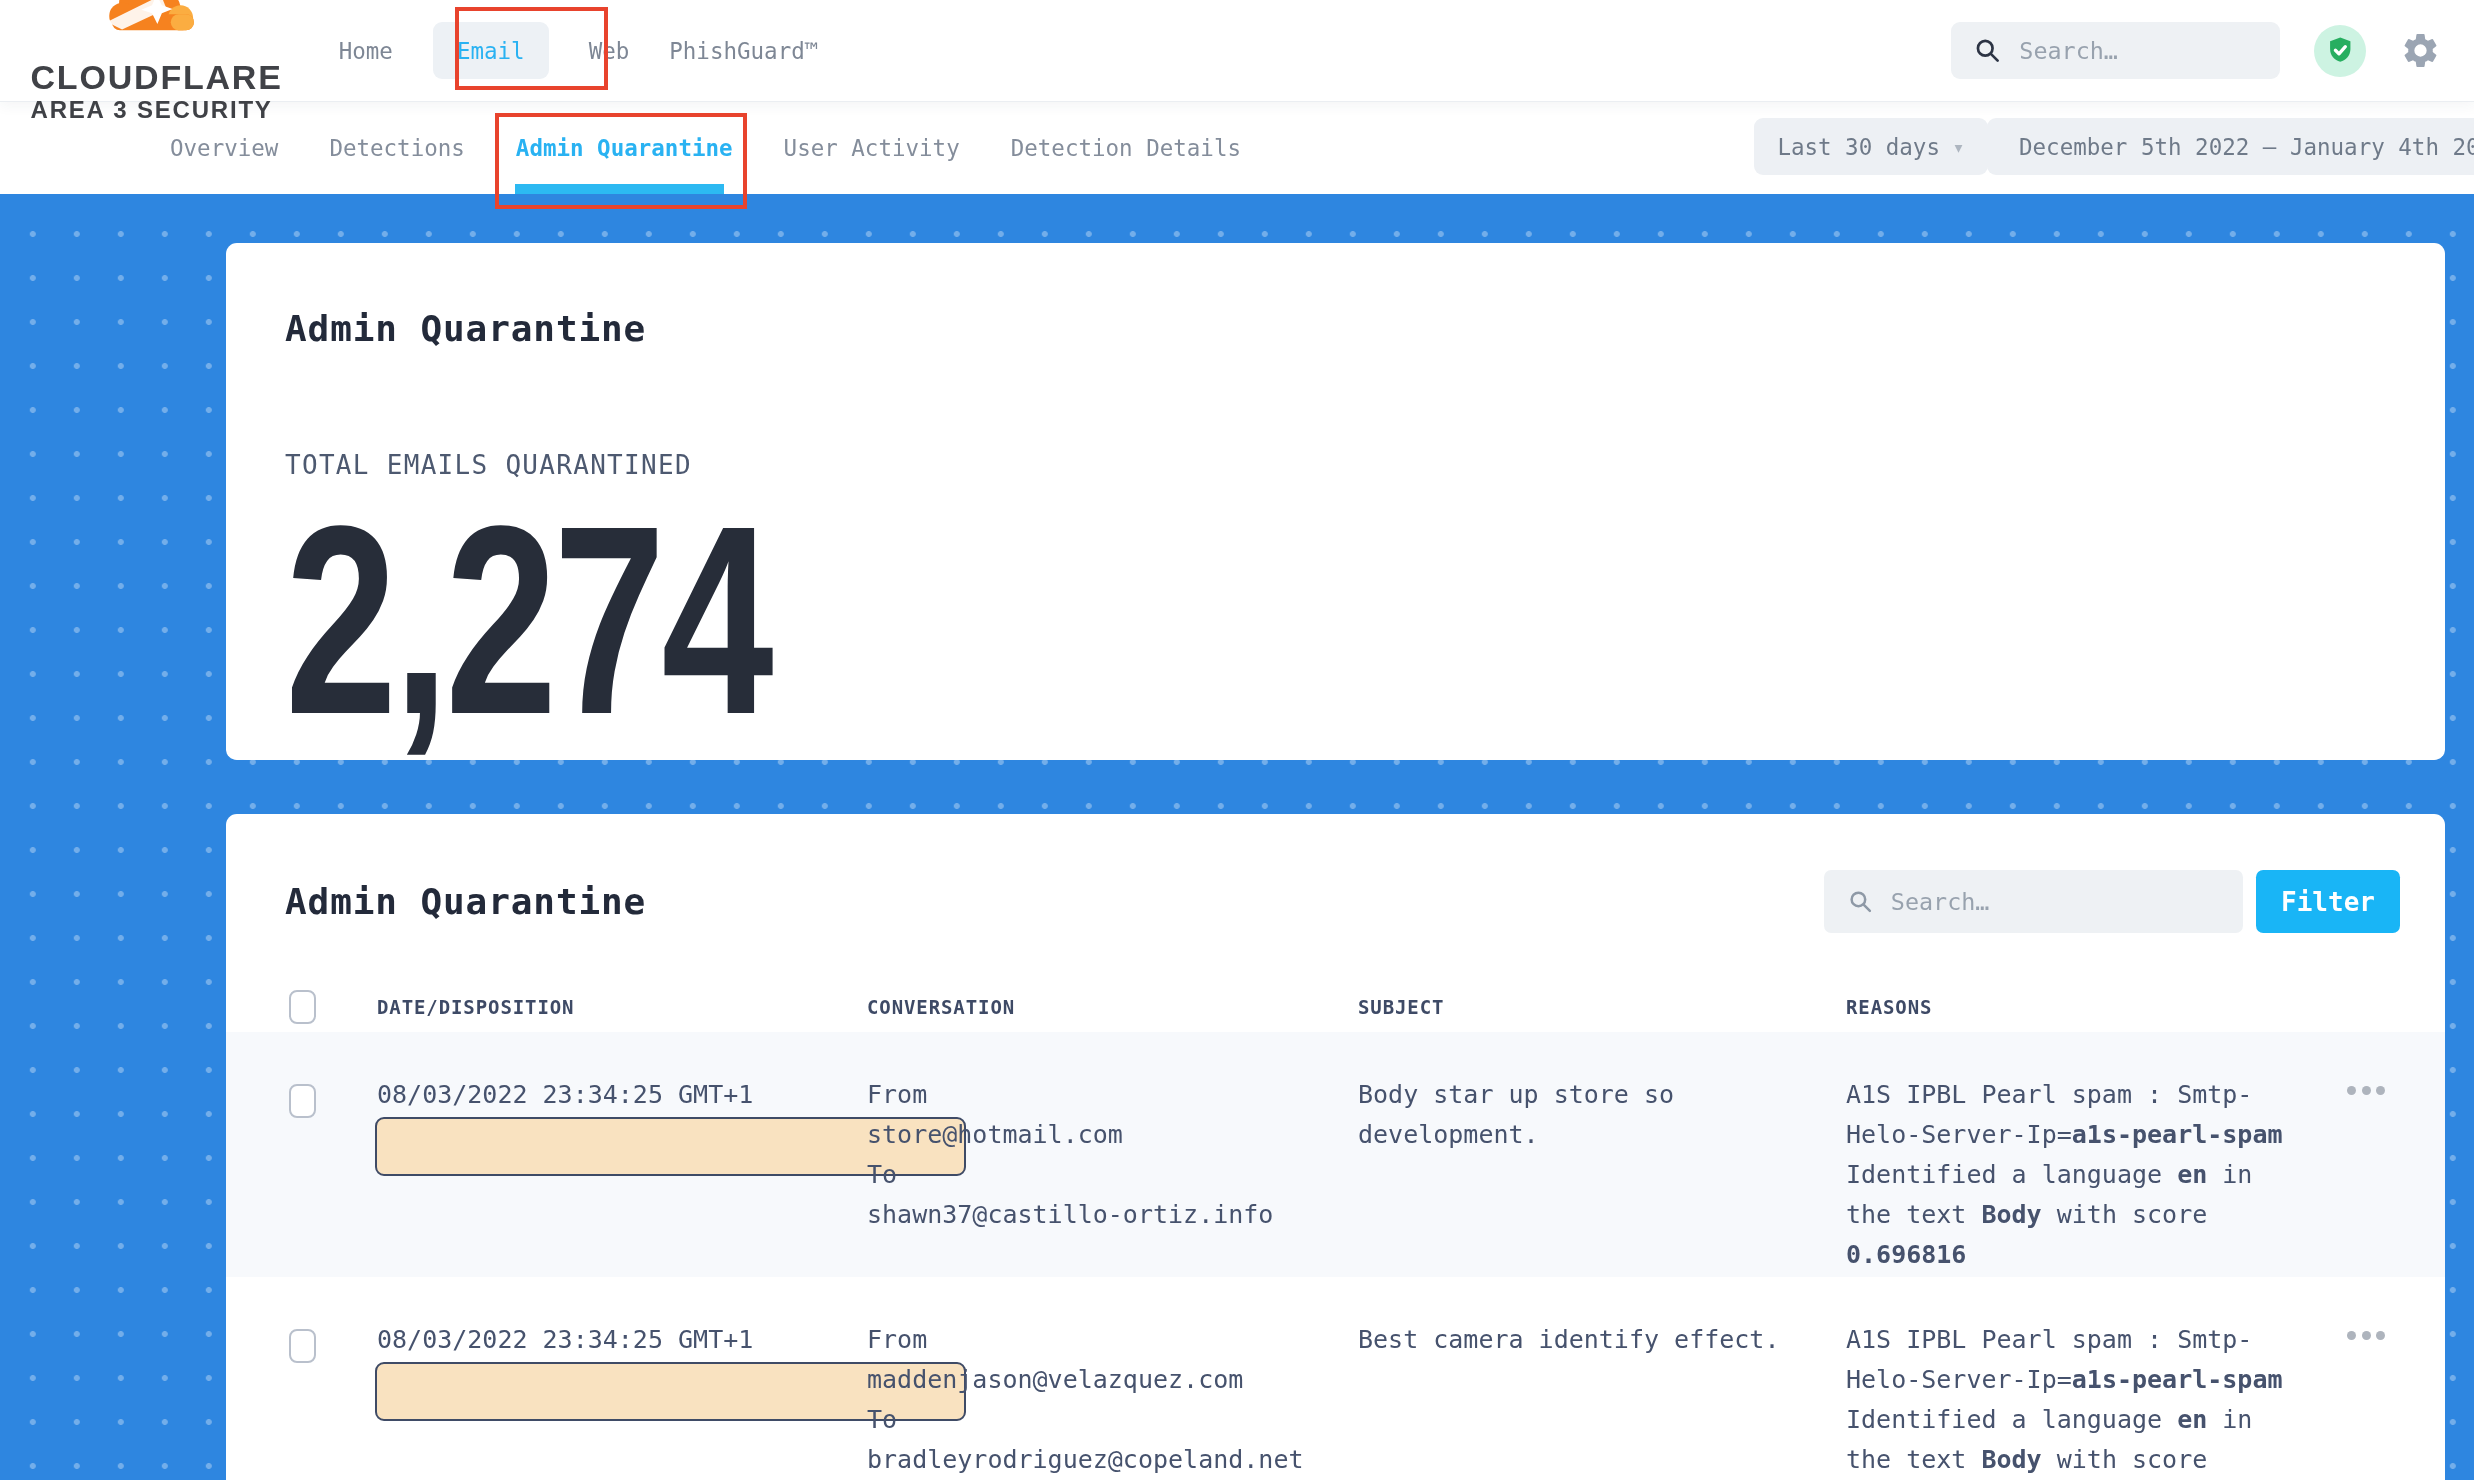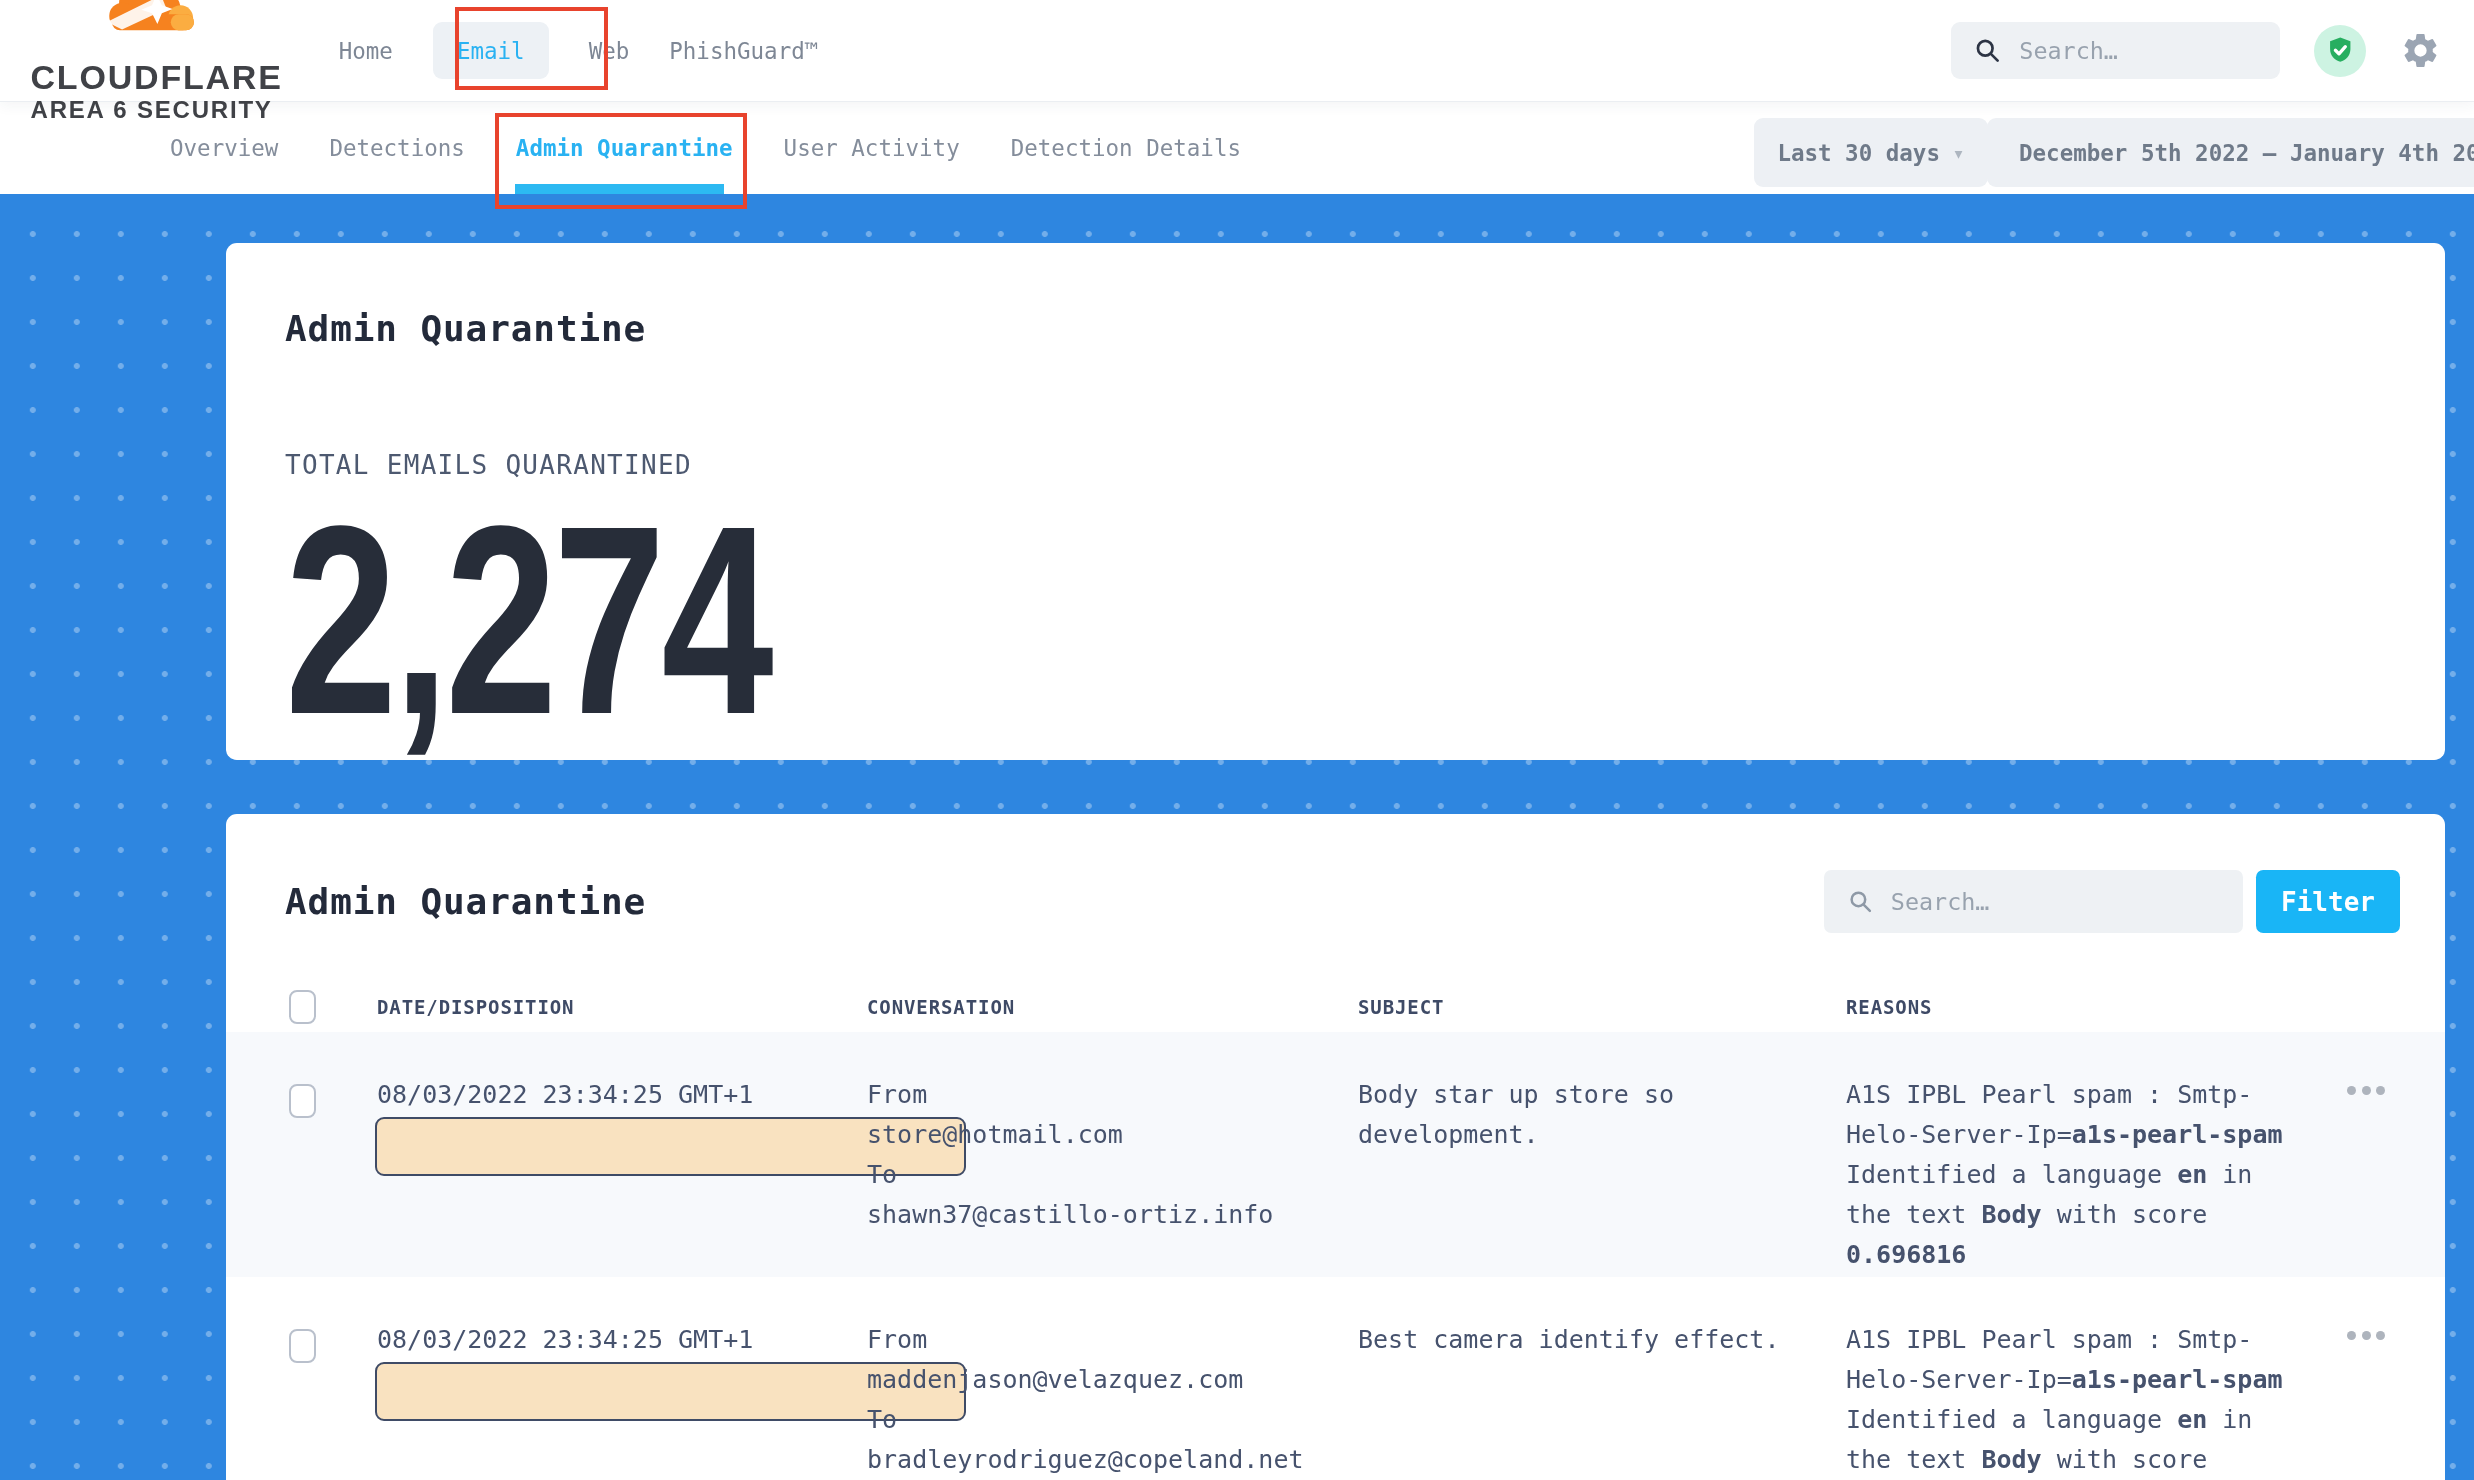--- a/index.html
+++ b/index.html
@@ -29,22 +29,22 @@
   .shield-badge { width:52px; height:52px; border-radius:50%; background:#cdf3e2; display:flex; align-items:center;
                   justify-content:center; cursor:pointer; }
   .gear-btn { cursor:pointer; display:flex; }
 
   
   .subnav { position:relative; z-index:4; height:93px; background:#fff; display:flex; align-items:center;
             padding-left:170px; gap:51px; font-size:22.5px; color:#848d9b; }
   .tab { cursor:pointer; white-space:nowrap; }
   .tab.active { color:#29b2f2; font-weight:bold; }
   .tab-underline { position:absolute; left:515px; bottom:0; width:209px; height:10px; background:#2cb9f2; }
-  .pill { position:absolute; top:17px; height:69px; background:#edf0f4; border-radius:9px; display:flex;
-          align-items:center; color:#6f7a89; cursor:pointer; white-space:nowrap;font-weight:bold; }
+  .pill { position:absolute; top:17px; height:57px; background:#edf0f4; border-radius:9px; display:flex;
+          align-items:center; color:#6f7a89; cursor:pointer; white-space:nowrap; }
   .pill-period { left:1754px; padding:0 23.4px; gap:12.6px; font-size:22.5px; }
   .pill-caret { color:#aeb6c0; font-size:20px; }
   .pill-range { left:1987px; width:611px; padding:0 32px; font-size:22.5px; }
 
   
   .annot { position:absolute; border:4.5px solid #e8432d; z-index:40; pointer-events:none; }
   .annot-email { left:455px; top:7.2px;  width:153px; height:83px; }
   .annot-tab   { left:495px; top:113px; width:252px; height:96px; }
 
   
@@ -106,21 +106,21 @@
           <circle cx="63" cy="38" r="20" fill="#f6821f"></circle>
           <circle cx="83" cy="48" r="14" fill="#fbad41"></circle>
           <rect x="6" y="44" width="92" height="18" rx="9" fill="#f6821f"></rect>
           <rect x="72" y="44" width="26" height="18" rx="9" fill="#fbad41"></rect>
           <path d="M2 58 L58 20 L66 34 L20 64 Z" fill="#ffffff" opacity="0.9" transform="rotate(8 40 44)"></path>
           <path d="M56 22 l6 12 12 4 -12 5 -5 12 -6-12 -12-4 12-5 z" fill="#ffffff"></path>
         </svg>
       </div>
       <div class="brand-text">
         <div class="brand-name">CLOUDFLARE</div>
-        <div class="brand-sub">AREA 6 SECURITY</div>
+        <div class="brand-sub">AREA 3 SECURITY</div>
       </div>
     </div>
 
     <nav class="main-nav">
       <div class="nav-item">Home</div>
       <div class="nav-item active">Email</div>
       <div class="nav-item">Web</div>
       <div class="nav-item">PhishGuard™</div>
     </nav>
 

